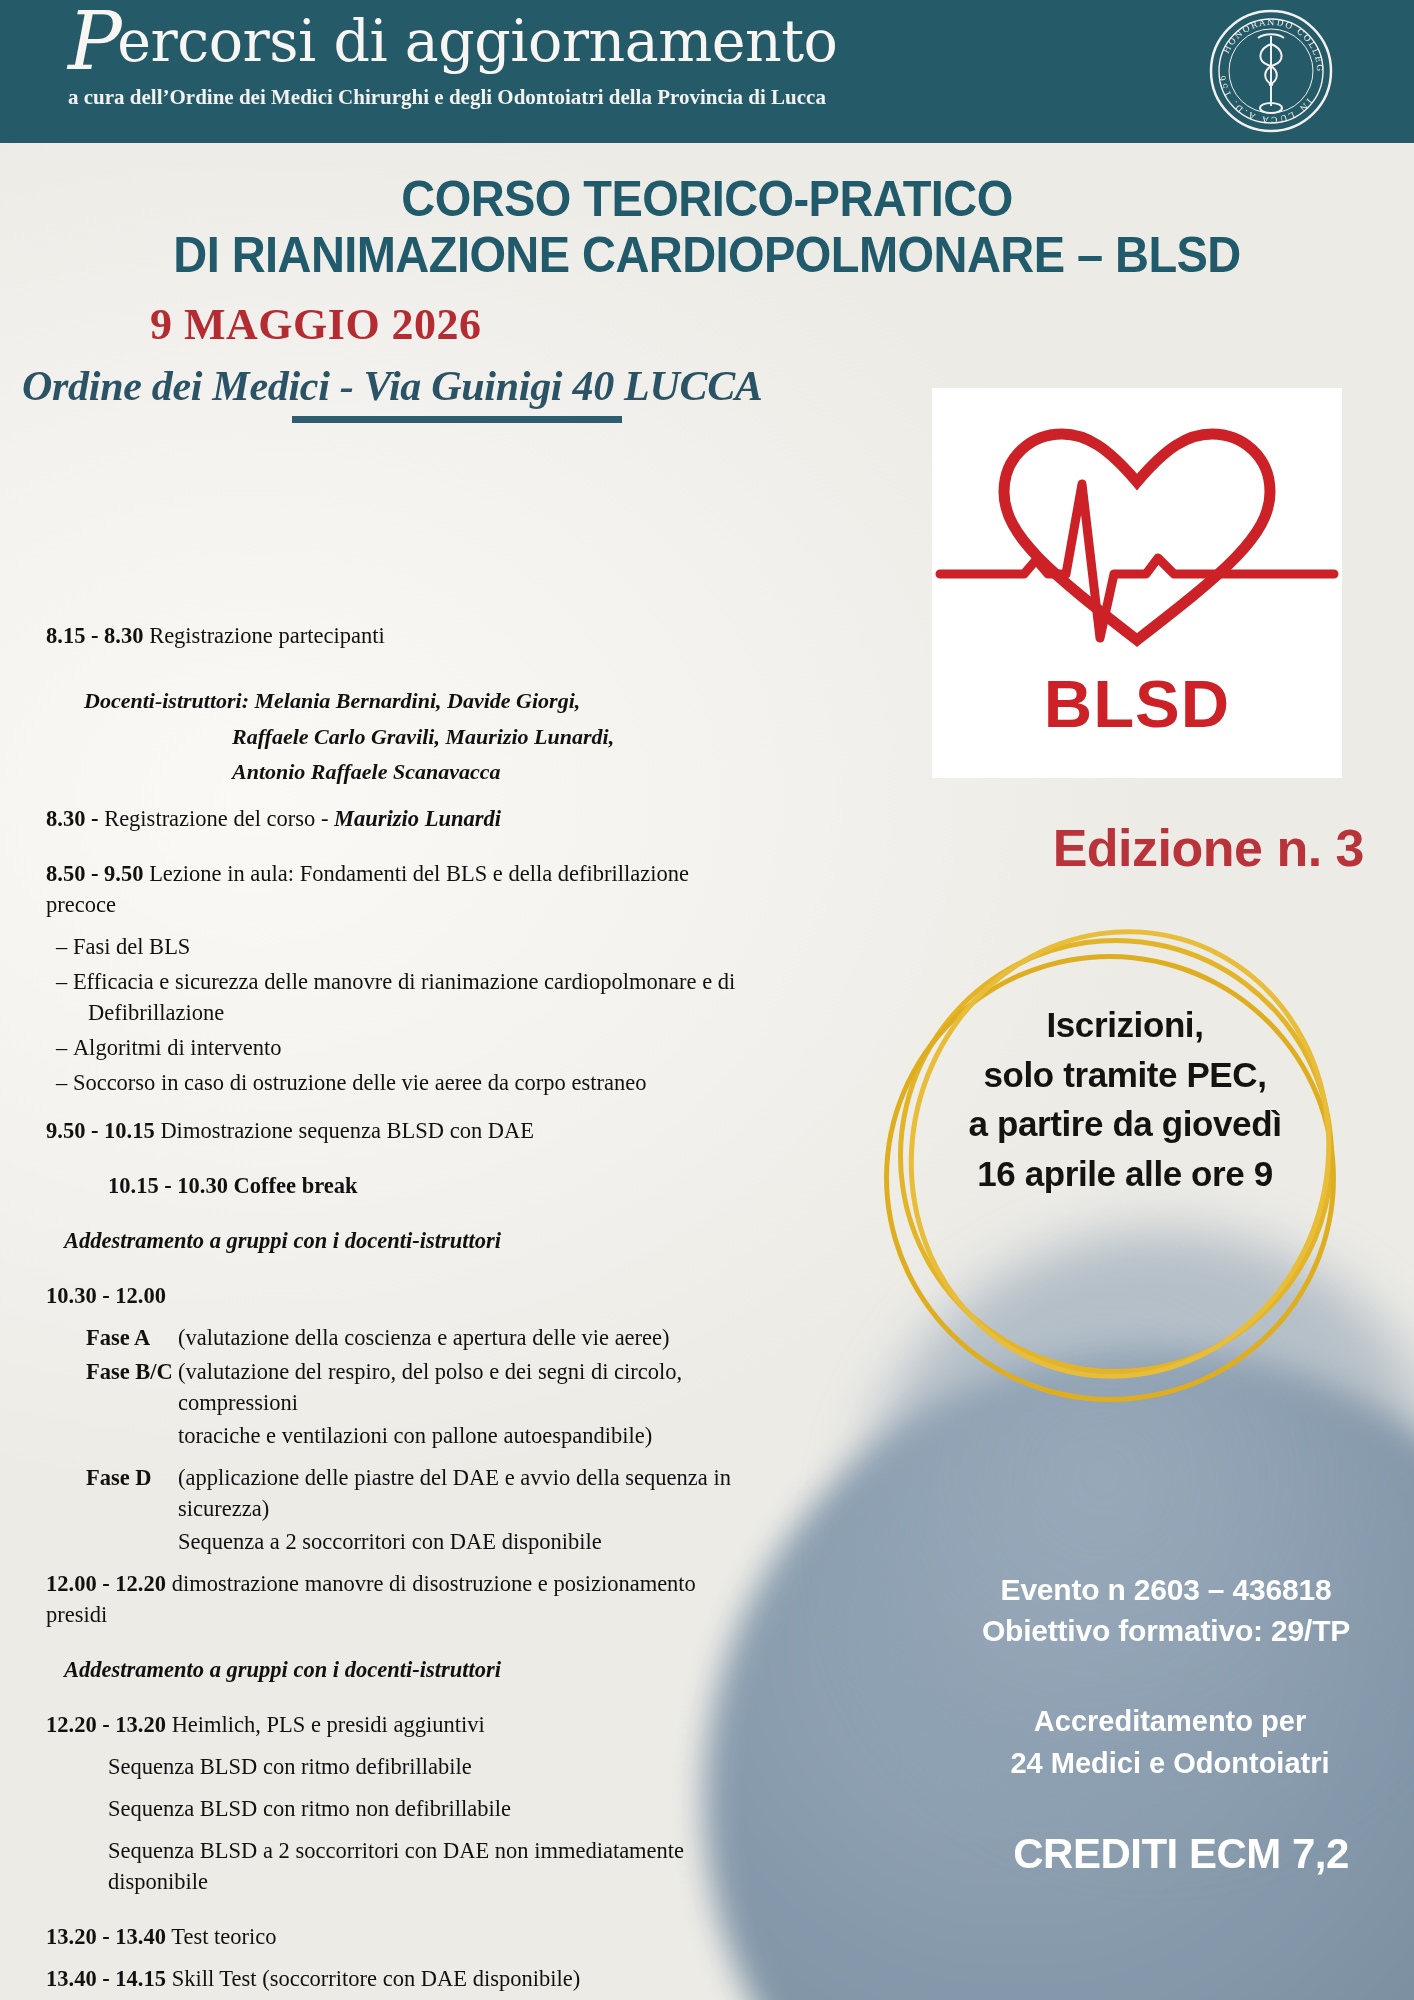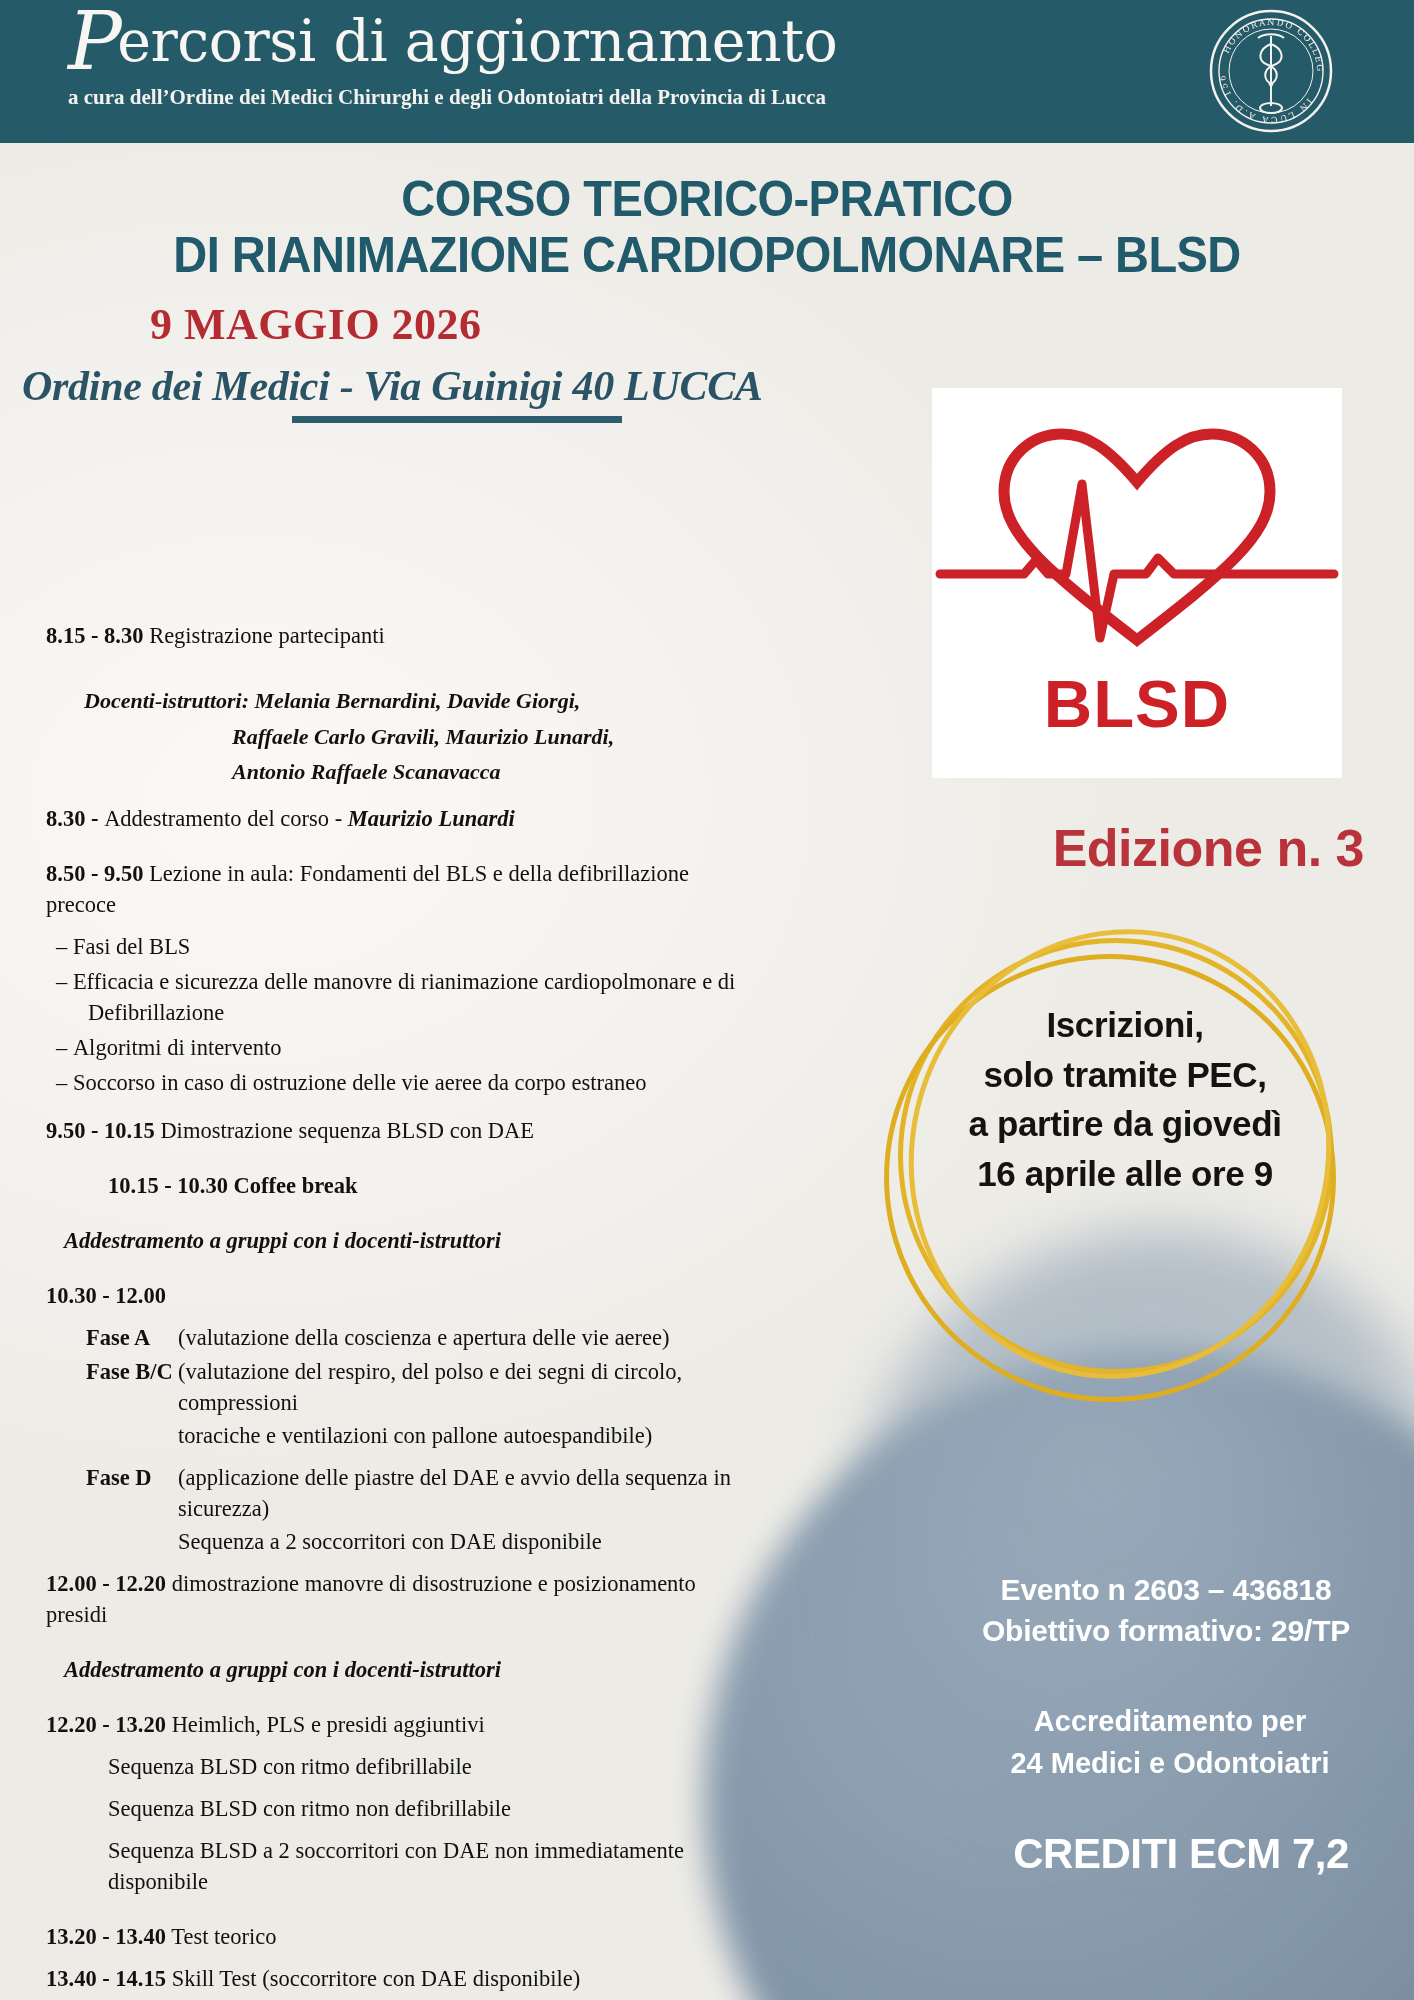--- a/index.html
+++ b/index.html
@@ -365,21 +365,21 @@
 
     <div class="teachers">
       <div class="ln1"><span>Docenti-istruttori:</span><span> Melania Bernardini, Davide Giorgi,</span></div>
       <div class="ln2">Raffaele Carlo Gravili, Maurizio Lunardi,</div>
       <div class="ln3">Antonio Raffaele Scanavacca</div>
     </div>
 
     <div class="p-gap-s"></div>
 
     <div class="p-row">
-      <span class="p-time">8.30 - </span><span> Addestramento del corso - </span><strong style="font-style:italic">Maurizio Lunardi</strong>
+      <span class="p-time">8.30 - </span><span> Registrazione del corso - </span><strong style="font-style:italic">Maurizio Lunardi</strong>
     </div>
 
     <div class="p-gap-s"></div>
 
     <div class="p-row">
       <span class="p-time">8.50 - 9.50</span><span> Lezione in aula: Fondamenti del BLS e della defibrillazione precoce</span>
     </div>
 
     <div class="bullet">–&nbsp;<span>Fasi del BLS</span></div>
     <div class="bullet">–&nbsp;<span>Efficacia e sicurezza delle manovre di rianimazione cardiopolmonare e di</span><span class="cont">Defibrillazione</span></div>

